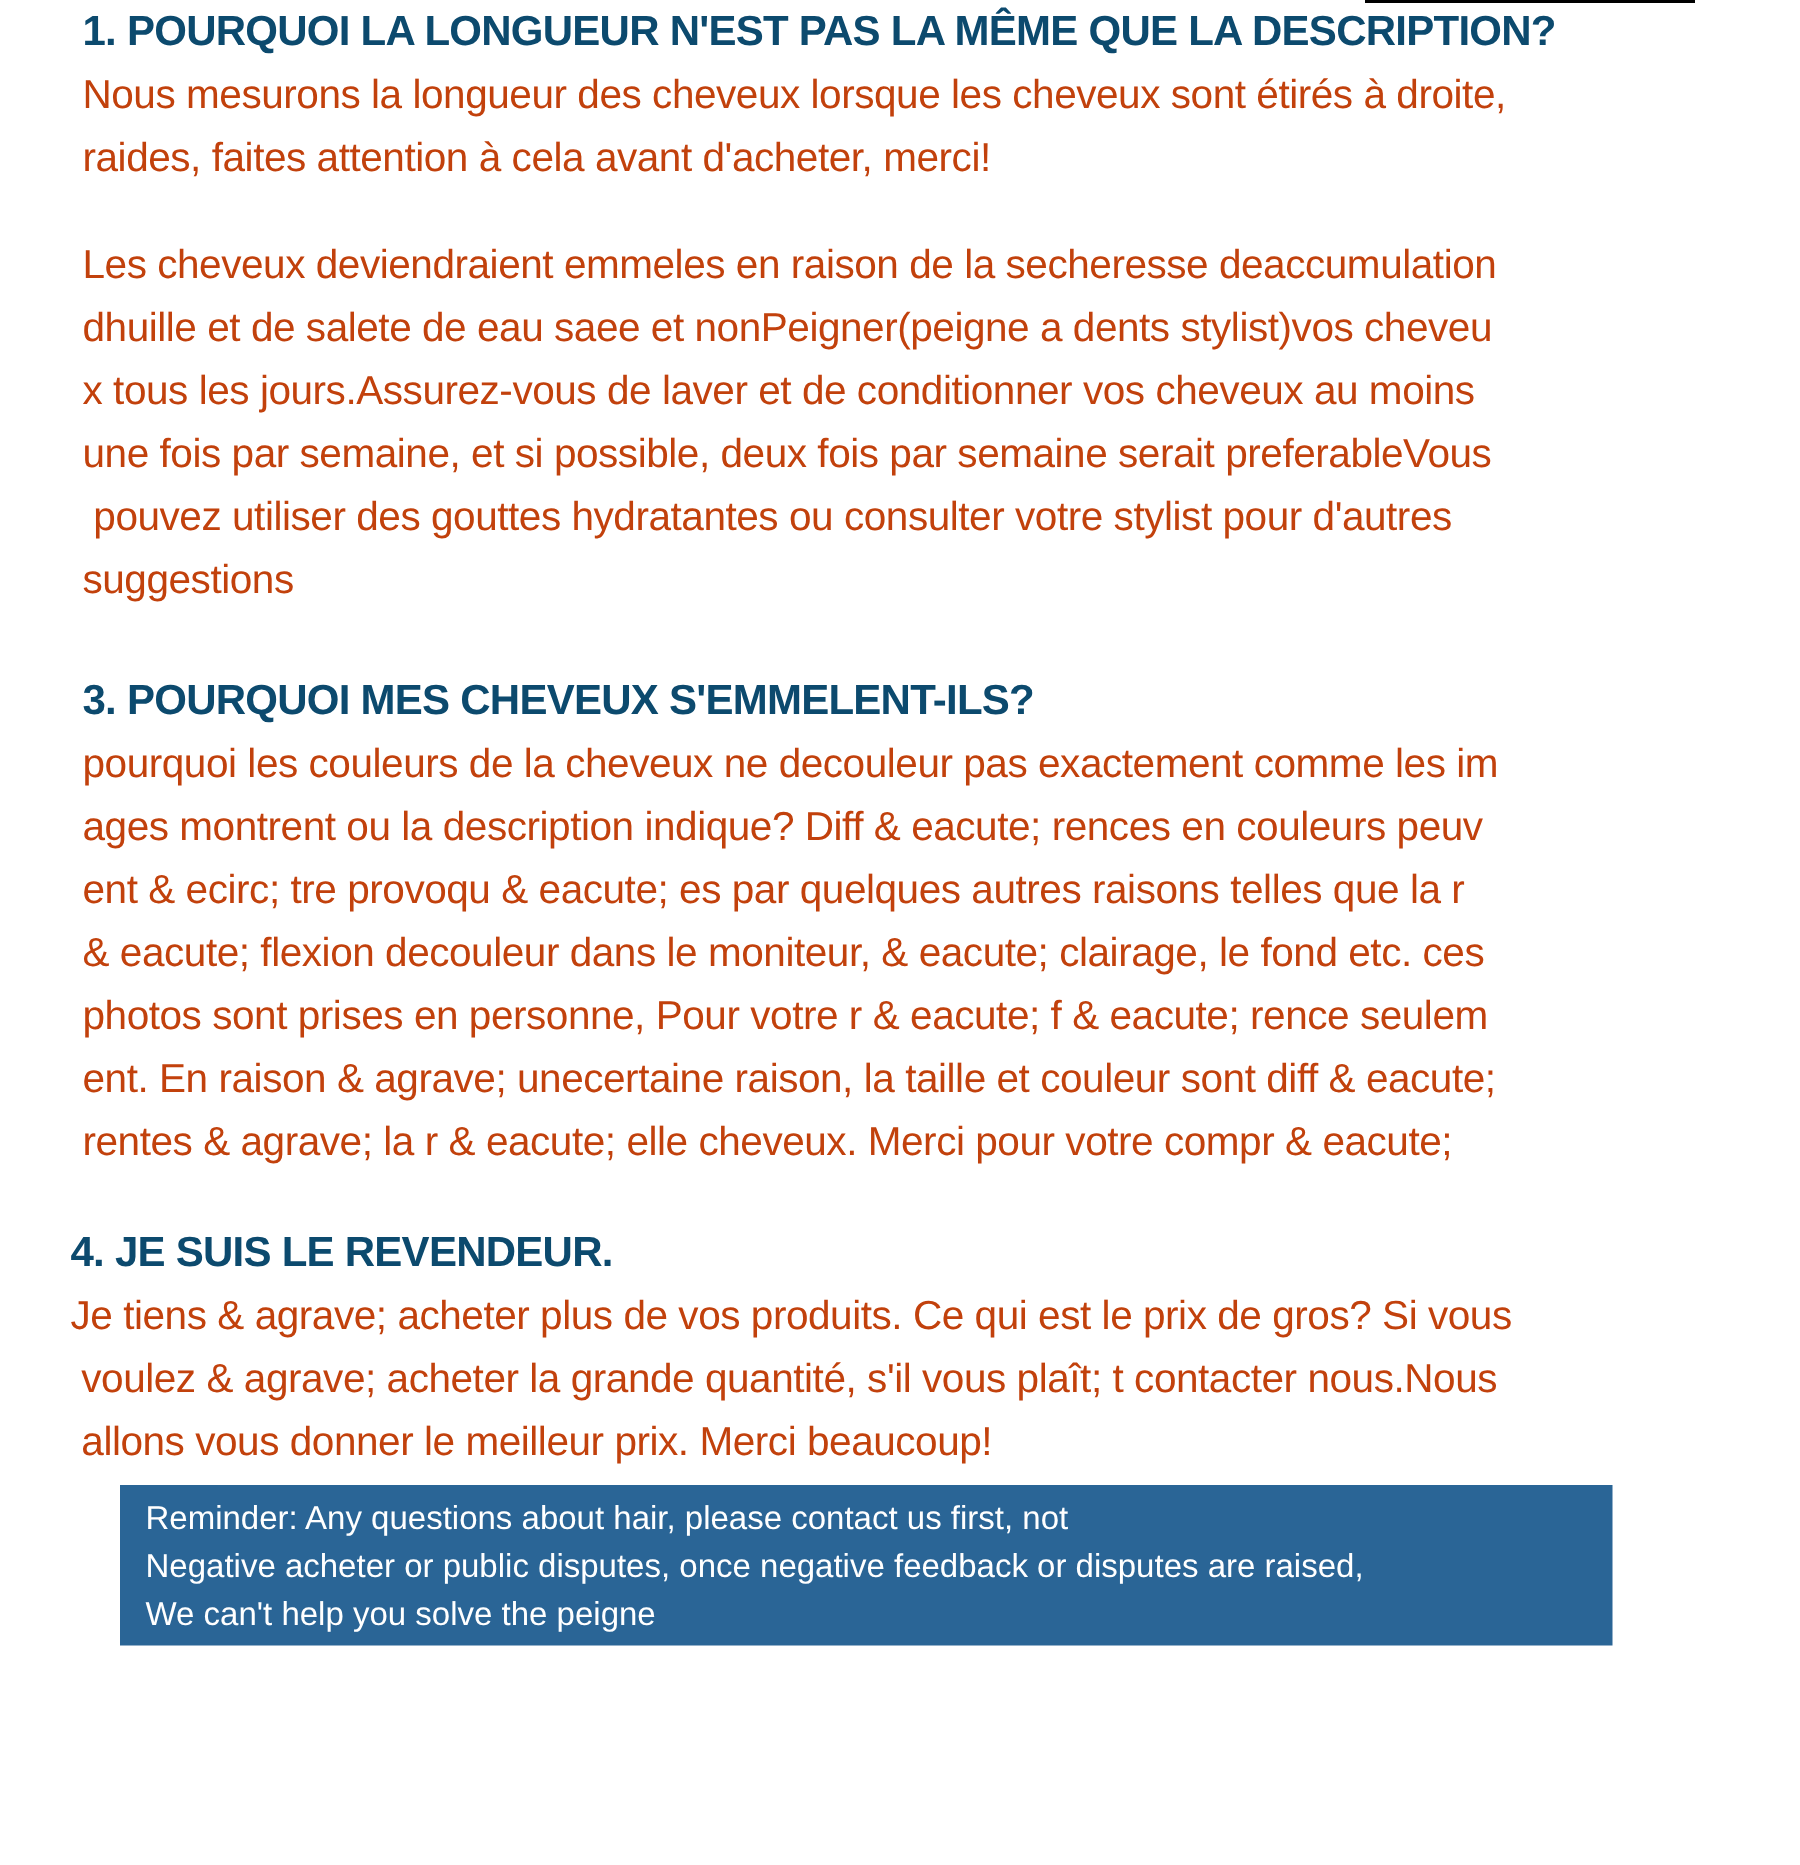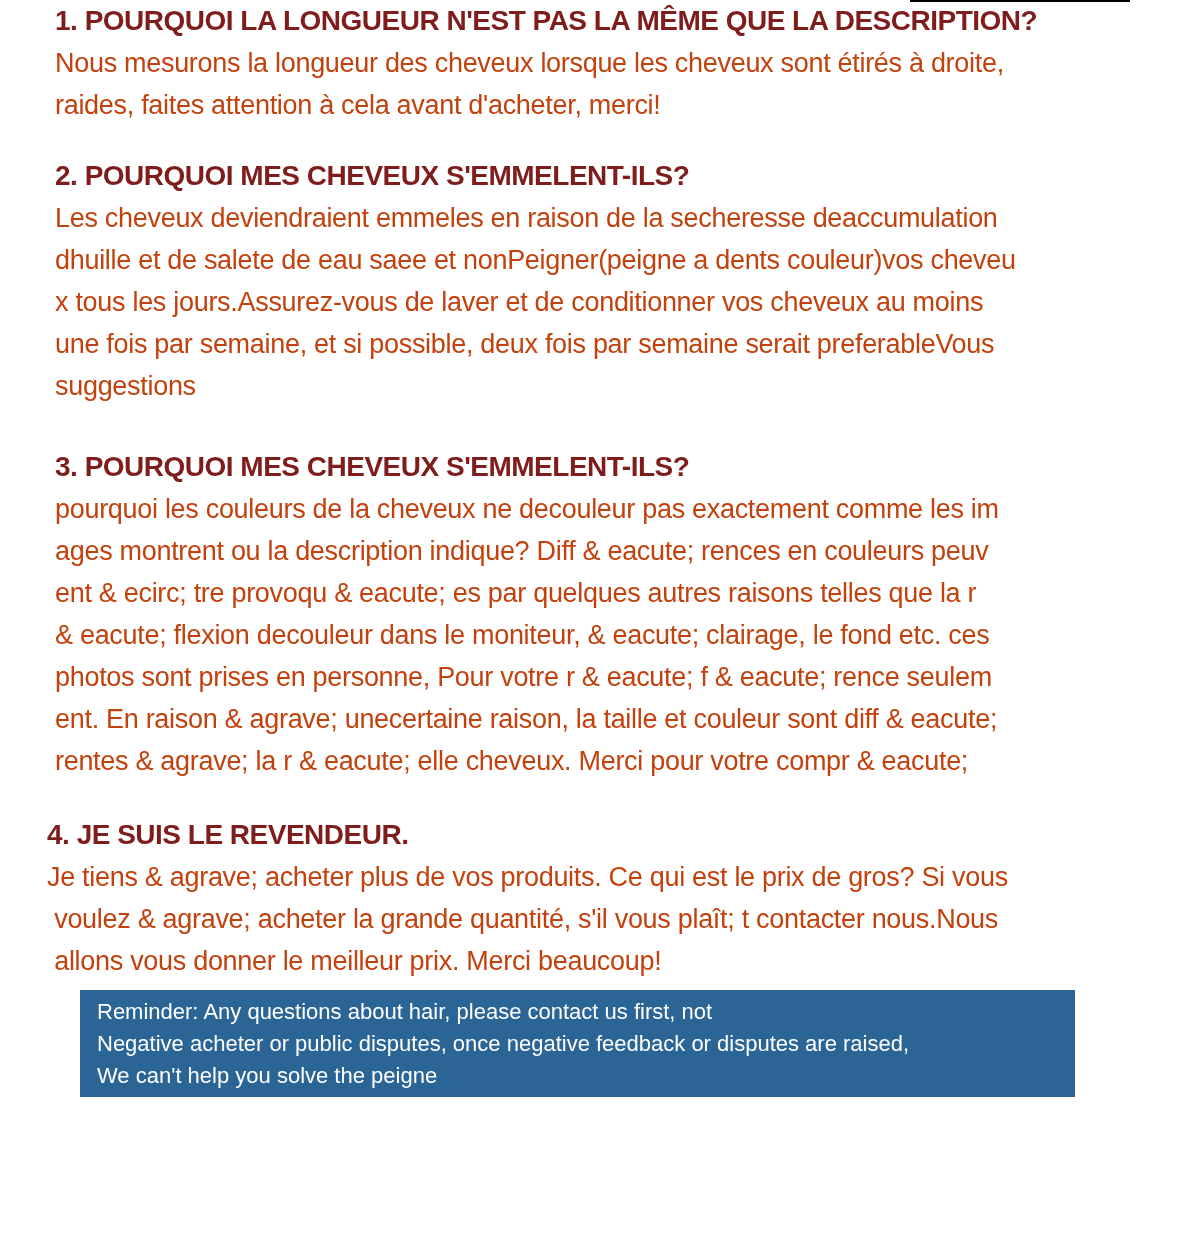--- a/index.html
+++ b/index.html
@@ -24,21 +24,21 @@
     width: 220px;
     height: 2px;
     background: #000000;
   }
   .content {
     padding: 0 20px 0 55px;
   }
   .faq-section h2 {
     font-size: 28px;
     font-weight: bold;
-    color: #7f1d1d;
+    color: #0c4a6e;
     line-height: 42px;
     letter-spacing: -0.5px;
     white-space: pre;
   }
   .faq-section .line {
     font-size: 27px;
     color: #c2410c;
     line-height: 42px;
     letter-spacing: -0.3px;
     white-space: pre;
@@ -66,25 +66,25 @@
 
   <div class="content">
 
     <div class="faq-section sec-1">
       <h2>1. POURQUOI LA LONGUEUR N'EST PAS LA MÊME QUE LA DESCRIPTION?</h2>
       <div class="line">Nous mesurons la longueur des cheveux lorsque les cheveux sont étirés à droite,</div>
       <div class="line">raides, faites attention à cela avant d'acheter, merci!</div>
     </div>
 
     <div class="faq-section sec-2">
-      <h2>2. POURQUOI MES CHEVEUX S'EMMELENT-ILS?</h2>
       <div class="line">Les cheveux deviendraient emmeles en raison de la secheresse deaccumulation</div>
-      <div class="line">dhuille et de salete de eau saee et nonPeigner(peigne a dents couleur)vos cheveu</div>
+      <div class="line">dhuille et de salete de eau saee et nonPeigner(peigne a dents stylist)vos cheveu</div>
       <div class="line">x tous les jours.Assurez-vous de laver et de conditionner vos cheveux au moins</div>
       <div class="line">une fois par semaine, et si possible, deux fois par semaine serait preferableVous</div>
+      <div class="line"> pouvez utiliser des gouttes hydratantes ou consulter votre stylist pour d'autres</div>
       <div class="line">suggestions</div>
     </div>
 
     <div class="faq-section sec-3">
       <h2>3. POURQUOI MES CHEVEUX S'EMMELENT-ILS?</h2>
       <div class="line">pourquoi les couleurs de la cheveux ne decouleur pas exactement comme les im</div>
       <div class="line">ages montrent ou la description indique? Diff &amp; eacute; rences en couleurs peuv</div>
       <div class="line">ent &amp; ecirc; tre provoqu &amp; eacute; es par quelques autres raisons telles que la r</div>
       <div class="line">&amp; eacute; flexion decouleur dans le moniteur, &amp; eacute; clairage, le fond etc. ces</div>
       <div class="line">photos sont prises en personne, Pour votre r &amp; eacute; f &amp; eacute; rence seulem</div>

